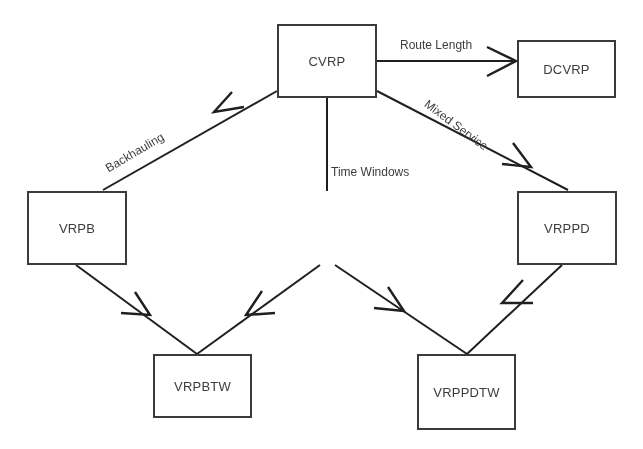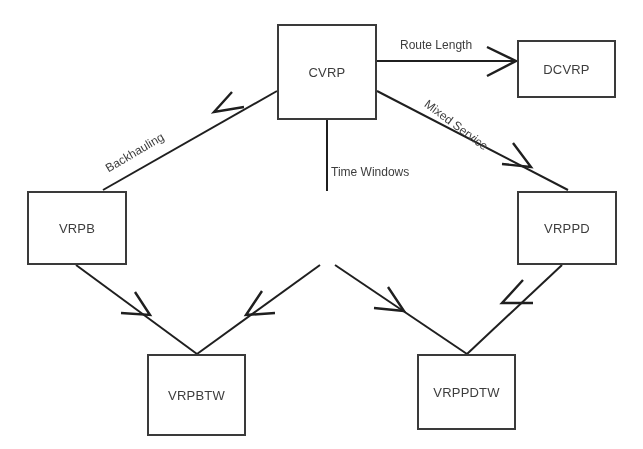--- a/index.html
+++ b/index.html
@@ -95,38 +95,38 @@
       <line x1="335" y1="265" x2="467" y2="354" stroke="#1f1f1f" stroke-width="2"></line>
       <polyline points="388,287 404,311 374,308" fill="none" stroke="#1f1f1f" stroke-width="2.4"></polyline>
     </g>
 
     <g>
       <line x1="562" y1="265" x2="467" y2="354" stroke="#1f1f1f" stroke-width="2"></line>
       <polyline points="523,280 502,303 533,303" fill="none" stroke="#1f1f1f" stroke-width="2.4"></polyline>
     </g>
   </svg>
 
-  <div class="node-box" style="left:277px; top:24px; width:100px; height:96px;">
+  <div class="node-box" style="left:277px; top:24px; width:100px; height:74px;">
     <span class="node-label">CVRP</span>
   </div>
 
   <div class="node-box" style="left:517px; top:40px; width:99px; height:58px;">
     <span class="node-label">DCVRP</span>
   </div>
 
   <div class="node-box" style="left:27px; top:191px; width:100px; height:74px;">
     <span class="node-label">VRPB</span>
   </div>
 
 
   <div class="node-box" style="left:517px; top:191px; width:100px; height:74px;align-items:center;">
     <span class="node-label">VRPPD</span>
   </div>
 
-  <div class="node-box" style="left:147px; top:354px; width:99px; height:82px;">
+  <div class="node-box" style="left:153px; top:354px; width:99px; height:64px;">
     <span class="node-label">VRPBTW</span>
   </div>
 
   <div class="node-box" style="left:417px; top:354px; width:99px; height:76px;">
     <span class="node-label">VRPPDTW</span>
   </div>
 
   <div class="edge-label" style="left:400px; top:38px;text-align:center;">Route Length</div>
 
   <div class="edge-label rot-back" style="left:103px; top:163px;">Backhauling</div>

